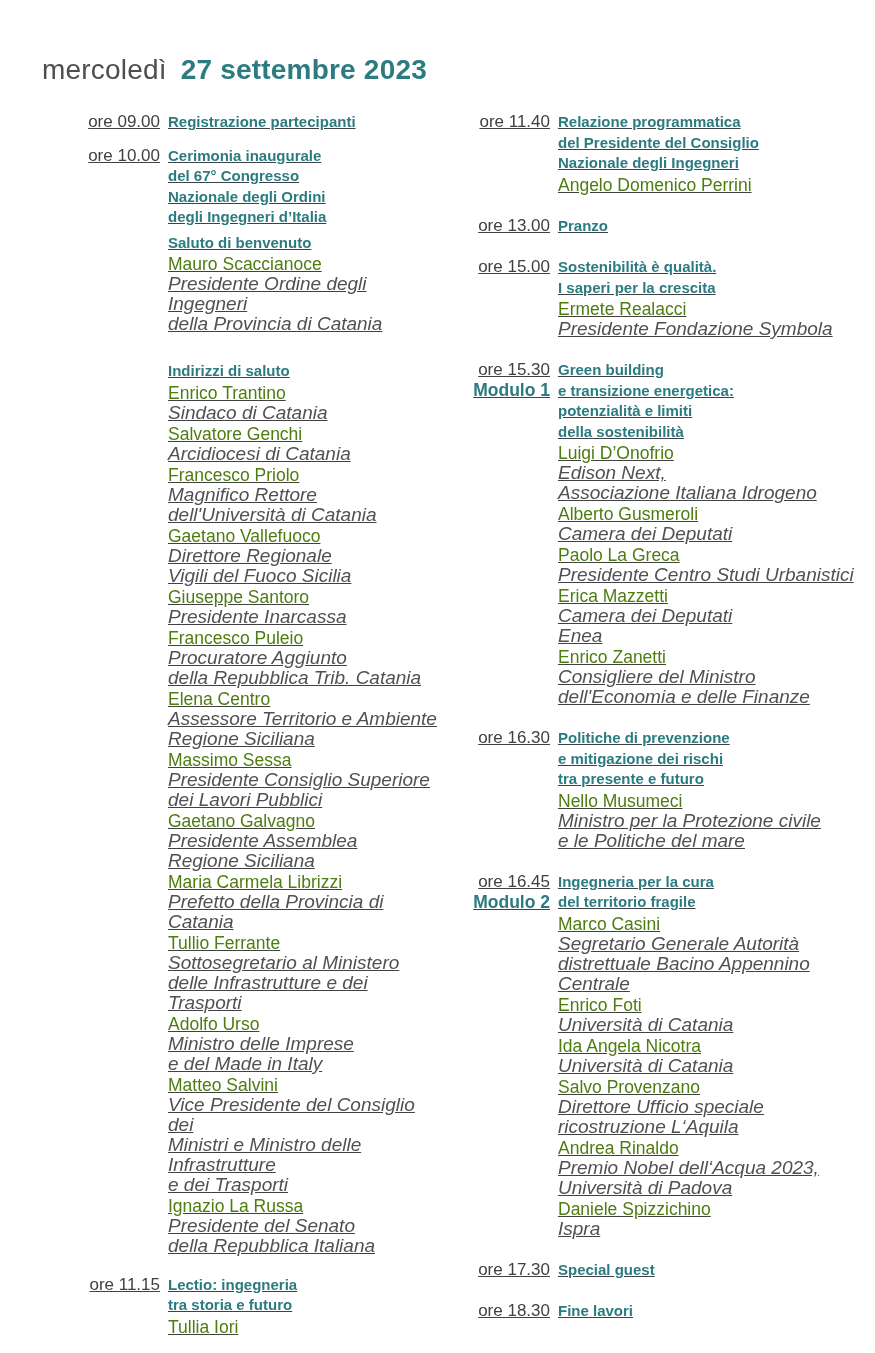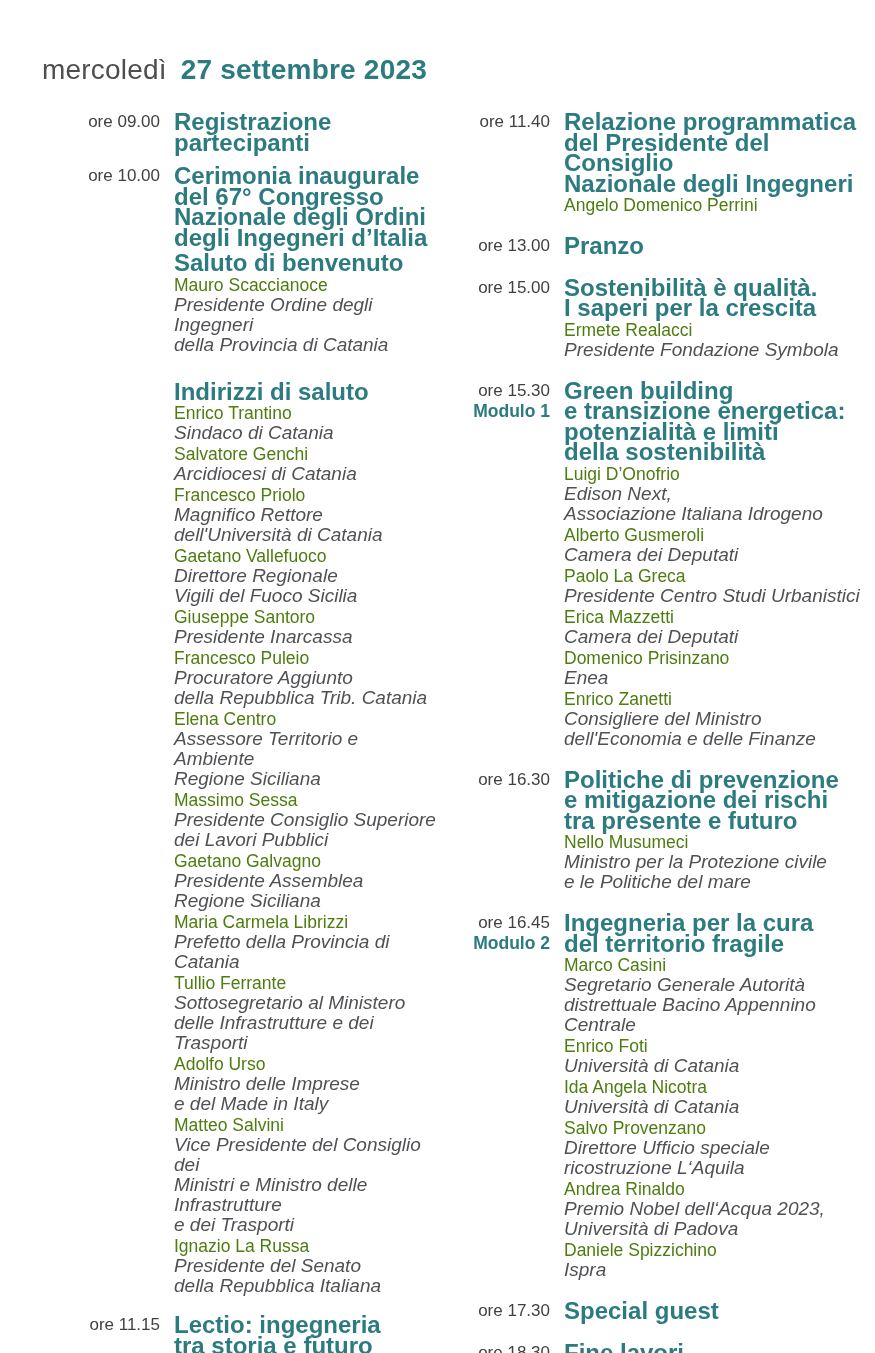--- a/index.html
+++ b/index.html
@@ -16,38 +16,38 @@
     font-size:28px;line-height:1.1;letter-spacing:.2px;
     white-space:nowrap;
   }
   .title .day{color:#4d4e50;font-weight:400;}
   .title .date{color:#2b7b80;font-weight:700;margin-left:6px;}
 
   .col{position:absolute;top:112px;}
   .col-left{left:85px;width:352px;}
   .col-right{left:462px;width:400px;}
 
-  .session{display:grid;column-gap:14px;margin-bottom:19px;}
+  .session{display:grid;column-gap:8px;margin-bottom:19px;text-decoration:underline;}
   .col-left .session{grid-template-columns:75px 1fr;}
   .col-right .session{grid-template-columns:88px 1fr;margin-bottom:21px;}
   .session.tight{margin-bottom:13px;}
 
   .time-col{text-align:right;}
   .time{
     font-size:17px;color:#414042;font-weight:400;
     line-height:20px;white-space:nowrap;
   }
   .module{
     font-size:17.5px;color:#2b7b80;font-weight:700;
     line-height:21px;white-space:nowrap;
   }
 
   .content{min-width:0;}
   .s-title{
-    font-size:24px;font-weight:700;color:#2b7b80;
+    font-size:15px;font-weight:700;color:#2b7b80;
     line-height:20.5px;white-space:pre-line;
   }
   .name{
     font-size:17.5px;font-weight:500;color:#4d7c0f;
     line-height:20px;margin-top:1px;white-space:nowrap;
   }
   .role{
     font-size:19px;font-style:italic;color:#505154;
     line-height:20px;white-space:pre-line;
   }
@@ -198,21 +198,20 @@
 della sostenibilità</div>
         <div class="name">Luigi D’Onofrio</div>
         <div class="role">Edison Next,
 Associazione Italiana Idrogeno</div>
         <div class="name">Alberto Gusmeroli</div>
         <div class="role">Camera dei Deputati</div>
         <div class="name">Paolo La Greca</div>
         <div class="role">Presidente Centro Studi Urbanistici</div>
         <div class="name">Erica Mazzetti</div>
         <div class="role">Camera dei Deputati</div>
-        <div class="name">Domenico Prisinzano</div>
         <div class="role">Enea</div>
         <div class="name">Enrico Zanetti</div>
         <div class="role">Consigliere del Ministro
 dell'Economia e delle Finanze</div>
       </div>
     </div>
 
     <div class="session">
       <div class="time-col">
         <div class="time">ore 16.30</div>

